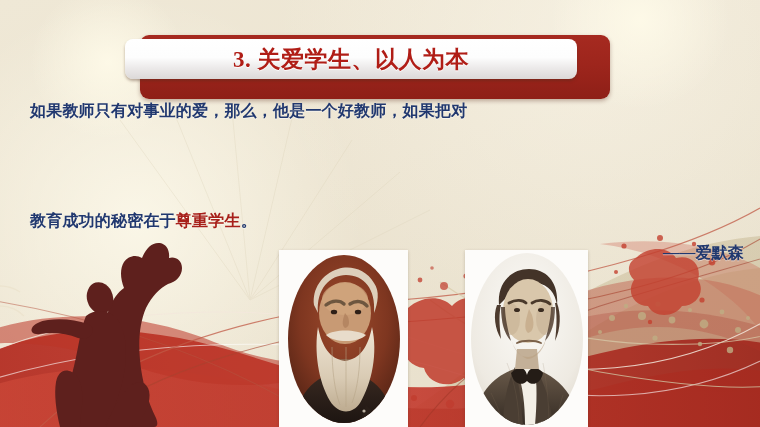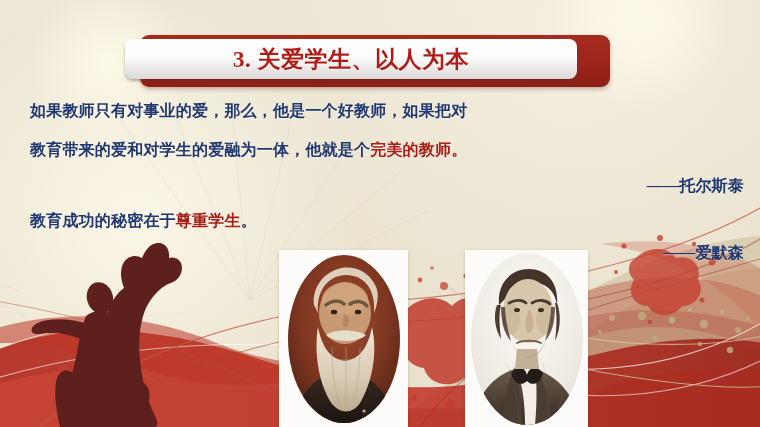--- a/index.html
+++ b/index.html
@@ -14,21 +14,21 @@
       radial-gradient(circle at 18% 52%, rgba(255,252,238,.75) 0%, rgba(255,252,238,0) 34%),
       radial-gradient(circle at 78% 8%, rgba(252,248,236,.55) 0%, rgba(252,248,236,0) 45%),
       linear-gradient(160deg,#efe8d6 0%,#ece4d1 42%,#e7dfcb 100%);
   }
 
   
   .bg-layer{position:absolute;inset:0;pointer-events:none;}
 
   
   #banner{
-    position:absolute;left:140px;top:35px;width:470px;height:52px;
+    position:absolute;left:140px;top:35px;width:470px;height:64px;
     background:linear-gradient(180deg,#a62a20 0%,#9d251c 48%,#8e1f17 100%);
     border-radius:9px;
     box-shadow:0 2px 4px rgba(90,40,25,.35);
   }
   #banner-inner{
     position:absolute;left:-15px;top:4px;width:452px;height:40px;
     background:linear-gradient(180deg,#ffffff 0%,#fdfdfd 46%,#eceaea 72%,#dcd9d8 100%);
     border-radius:8px;
     box-shadow:0 2px 3px rgba(80,45,30,.38);
     display:flex;align-items:center;justify-content:center;
@@ -229,25 +229,21 @@
   </svg>
 
   <div id="banner">
     <div id="banner-inner">
       <span id="banner-title">3. 关爱学生、以人为本</span>
     </div>
   </div>
 
   <div class="tline" id="line1">如果教师只有对事业的爱，那么，他是一个好教师，如果把对</div>
 
-  <div class="tline" id="line2">
-    <span>教育带来的爱和对学生的爱融为一体，他就是个</span><span class="hl">完美的教师。</span>
-  </div>
-
-  <div class="tline" id="attrib1">——托尔斯泰</div>
+
 
   <div class="tline" id="line3">
     <span>教育成功的秘密在于</span><span class="hl">尊重学生</span><span>。</span>
   </div>
 
   <div class="tline" id="attrib2">——爱默森</div>
 
   <div class="portrait" id="portrait-tolstoy">
     <div class="oval" id="oval-t">
       <svg width="112" height="168" viewBox="0 0 112 168">

